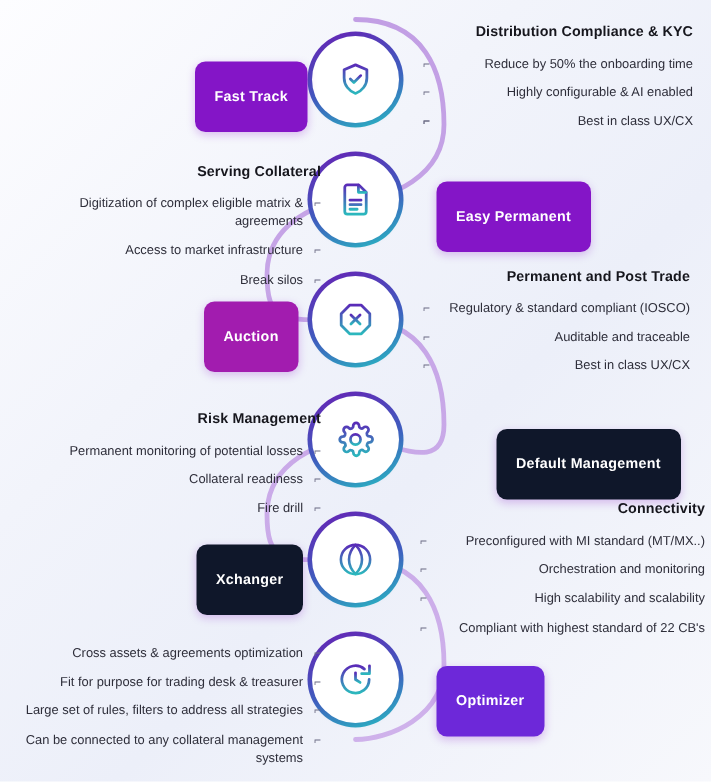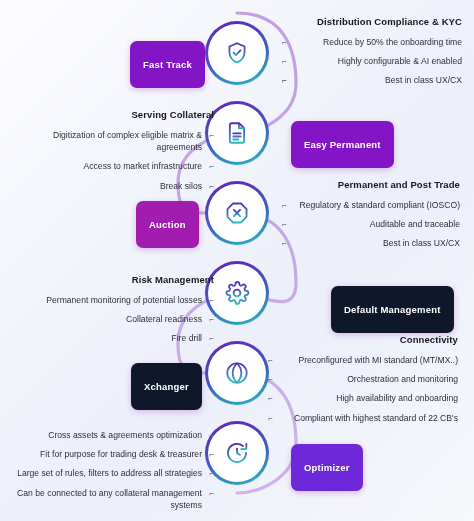--- a/index.html
+++ b/index.html
@@ -217,26 +217,26 @@
                 </linearGradient>
               </defs>
               <circle cx="12" cy="12" r="9"></circle>
               <path d="M3 12h18"></path>
               <path d="M12 3c2.6 2.7 4 5.9 4 9s-1.4 6.3-4 9c-2.6-2.7-4-5.9-4-9s1.4-6.3 4-9z"></path>
             </svg>
           </span>
         </div>
       </div>
       <div class="badge" style="left: 131px; top: 363px; background: #0f172a; color: rgb(255, 255, 255);">Xchanger</div>
-      <div class="block side-right" style="left: 268px; top: 334px; width: 190px;">
+      <div class="block side-right" style="left: 280px; top: 334px; width: 190px;">
         <h3>Connectivity</h3>
         <ul>
           <li><span class="mk">⌐</span><span>Preconfigured with MI standard (MT/MX..)</span></li>
           <li><span class="mk">⌐</span><span>Orchestration and monitoring</span></li>
-          <li><span class="mk">⌐</span><span>High availability and onboarding</span></li>
+          <li><span class="mk">⌐</span><span>High scalability and scalability</span></li>
           <li><span class="mk">⌐</span><span>Compliant with highest standard of 22 CB's</span></li>
         </ul>
       </div>
       <div class="node" style="left: 205px; top: 421px;">
         <div class="ring" style="background:linear-gradient(160deg,#6a1fb5 0%,#3f5fc0 55%,#27c4c4 100%)"></div>
         <div class="disc">
           <span class="ico">
             <svg viewBox="0 0 24 24" fill="none" stroke="url(#ig6)" stroke-width="1.7" stroke-linecap="round" stroke-linejoin="round">
               <defs>
                 <linearGradient id="ig6" x1="0" y1="0" x2="0" y2="1">

